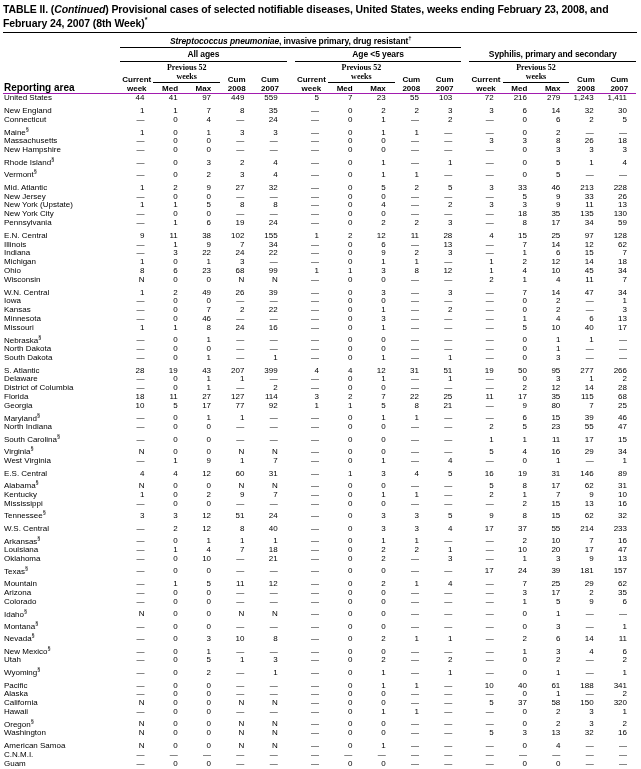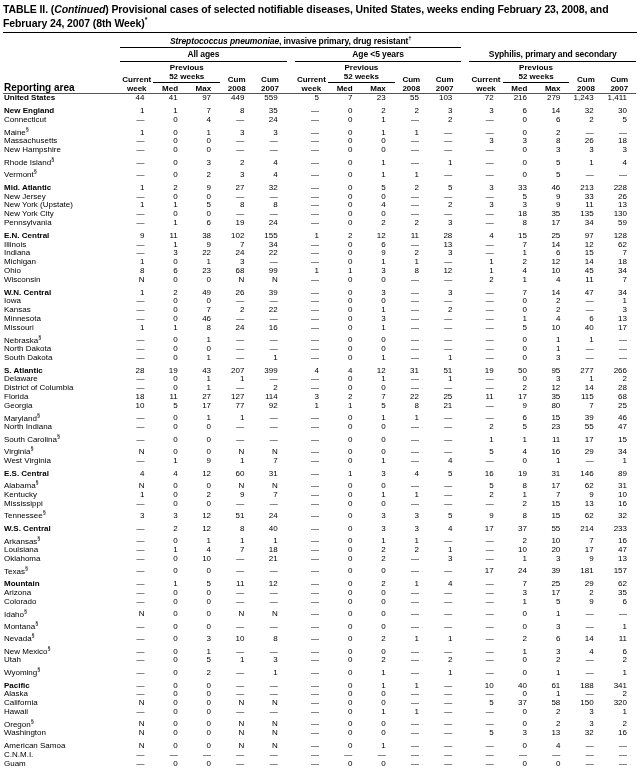--- a/index.html
+++ b/index.html
@@ -12,31 +12,31 @@
 
   table { border-collapse:collapse; table-layout:fixed; width:633px; }
   th, td { padding:0; }
 
   thead th { font-weight:bold; font-size:8px; line-height:1.12; vertical-align:bottom;
     text-align:center; padding-top:2px; }
   th.area-h { text-align:left; font-size:10px; padding-left:1px; }
   th.grp { font-size:8.5px; letter-spacing:-0.1px; }
   .u  { border-bottom:1px solid #000; padding-bottom:1px; }
   .bb { border-bottom:1px solid #a21caf; }
-  th.prev { border-bottom:1px solid #000; }
+  th.prev { border-bottom:1px solid #000;font-family:Liberation Serif, serif; }
   th.prev .w { display:inline-block; width:42px; }
   thead sup { font-size:6px; }
 
   tbody td { font-size:8px; line-height:8.8px; height:8.8px; white-space:nowrap;
     overflow:hidden; vertical-align:bottom; }
   td.area { text-align:left; padding-left:1px; }
   td.area sup { font-size:5.5px; }
   td.num { text-align:right; padding-right:9px; }
   tr.gap > td { padding-top:4px; }
-  .b { font-weight:bold; }
+  .b { font-weight:normal; }
 </style>
 </head>
 <body>
 
 <div class="page">
 
   <div class="title"><span>TABLE II. (</span><i>Continued</i><span>) Provisional cases of selected notifiable diseases, United States, weeks ending February 23, 2008, and February 24, 2007 (8th Week)</span><sup>*</sup></div>
 
   <div class="title-rule"></div>
 

